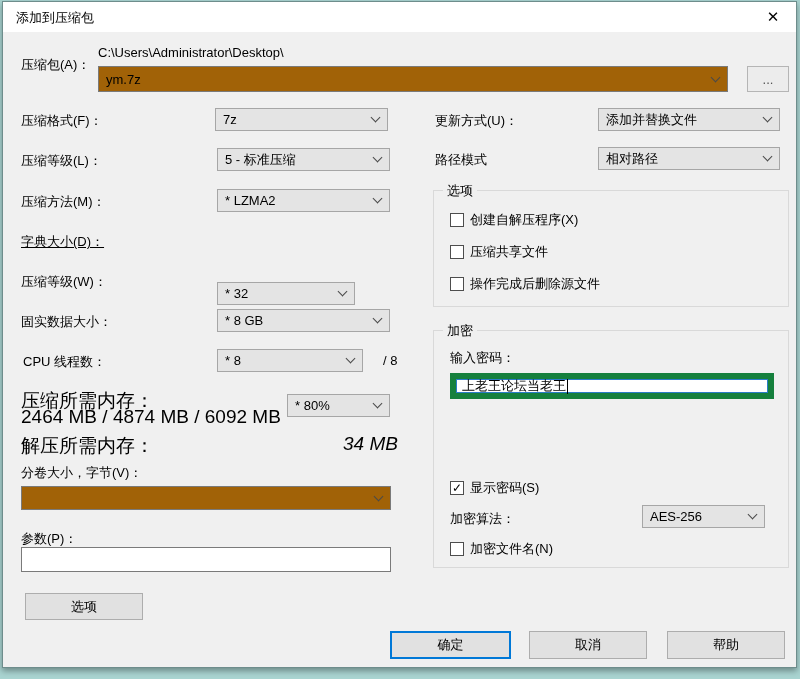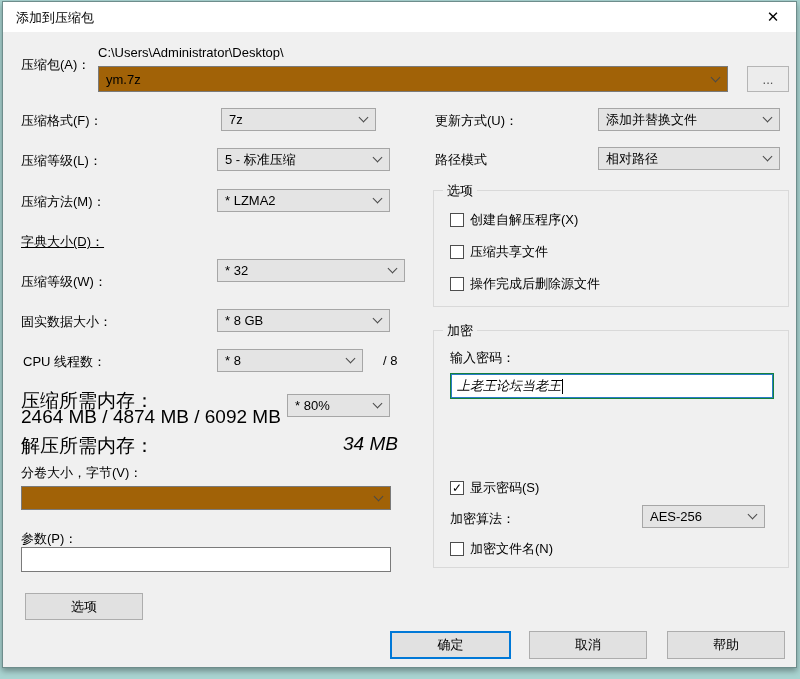--- a/index.html
+++ b/index.html
@@ -37,21 +37,21 @@
   .combo.white { background:#a16207; border-color:#7a7a7a; }
   .chev {
     width:7px; height:7px; flex:0 0 auto;
     border-right:1.5px solid #4a4a4a; border-bottom:1.5px solid #4a4a4a;
     transform:rotate(45deg); margin-top:-4px;
   }
   .txtin {
     position:absolute; background:#fff; border:1px solid #7a7a7a;
     font-size:13px; display:flex; align-items:center; padding:0 6px;
   }
-  .txtin.focused { border:1px solid #15803d; box-shadow:0 0 0 1px #2a7cc7 inset;font-style:italic; }
+  .txtin.focused { border:6px solid #15803d; box-shadow:0 0 0 1px #2a7cc7 inset; }
   .caret { display:inline-block; width:1px; height:15px; background:#000; margin-left:1px; }
   .group { position:absolute; border:1px solid #d9d9d9; }
   .group-title {
     position:absolute; top:-9px; left:9px; background:#f0f0f0;
     padding:0 4px; font-size:13px;
   }
   .cb-row { position:absolute; display:flex; align-items:center; font-size:13px; }
   .cb-box {
     width:14px; height:14px; background:#fff; border:1px solid #4d4d4d;
     margin-right:6px; display:flex; align-items:center; justify-content:center;
@@ -76,41 +76,41 @@
 
   <div class="lbl" style="left:18px; top:54px;">压缩包(A)：</div>
   <div class="lbl" style="left:95px; top:43px;">C:\Users\Administrator\Desktop\</div>
   <div class="combo white" style="left:95px; top:64px; width:630px; height:26px;">
     <span>ym.7z</span>
     <span class="chev"></span>
   </div>
   <div class="btn" style="left:744px; top:64px; width:42px; height:26px; background:#ececec; border-color:#b5b5b5; color:#555;">...</div>
 
   <div class="lbl" style="left:18px; top:110px;">压缩格式(F)：</div>
-  <div class="combo" style="left:218px; top:106px; width:155px;">
+  <div class="combo" style="left:212px; top:106px; width:173px;">
     <span>7z</span>
       <span class="chev"></span>
   </div>
 
   <div class="lbl" style="left:18px; top:150px;">压缩等级(L)：</div>
   <div class="combo" style="left:214px; top:146px; width:173px;">
     <span>5 - 标准压缩</span>
       <span class="chev"></span>
   </div>
 
   <div class="lbl" style="left:18px; top:191px;">压缩方法(M)：</div>
   <div class="combo" style="left:214px; top:187px; width:173px;">
     <span>* LZMA2</span>
       <span class="chev"></span>
   </div>
 
   <div class="lbl" style="left:18px; top:231px;text-decoration:underline;">字典大小(D)：</div>
 
   <div class="lbl" style="left:18px; top:271px;">压缩等级(W)：</div>
-  <div class="combo" style="left:214px; top:257px; width:188px;">
+  <div class="combo" style="left:214px; top:280px; width:138px;">
     <span>* 32</span>
       <span class="chev"></span>
   </div>
 
   <div class="lbl" style="left:18px; top:311px;">固实数据大小：</div>
   <div class="combo" style="left:214px; top:307px; width:173px;">
     <span>* 8 GB</span>
       <span class="chev"></span>
   </div>
 

